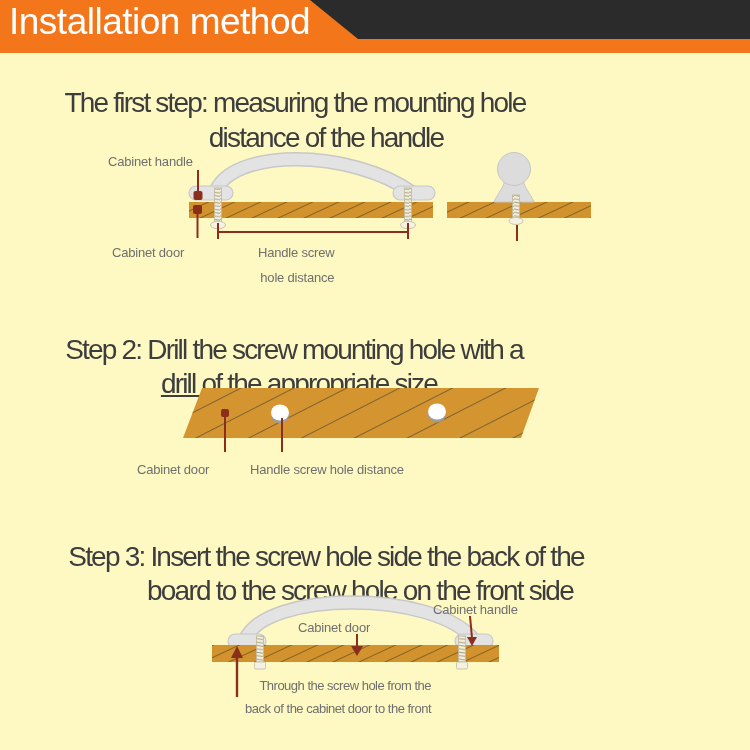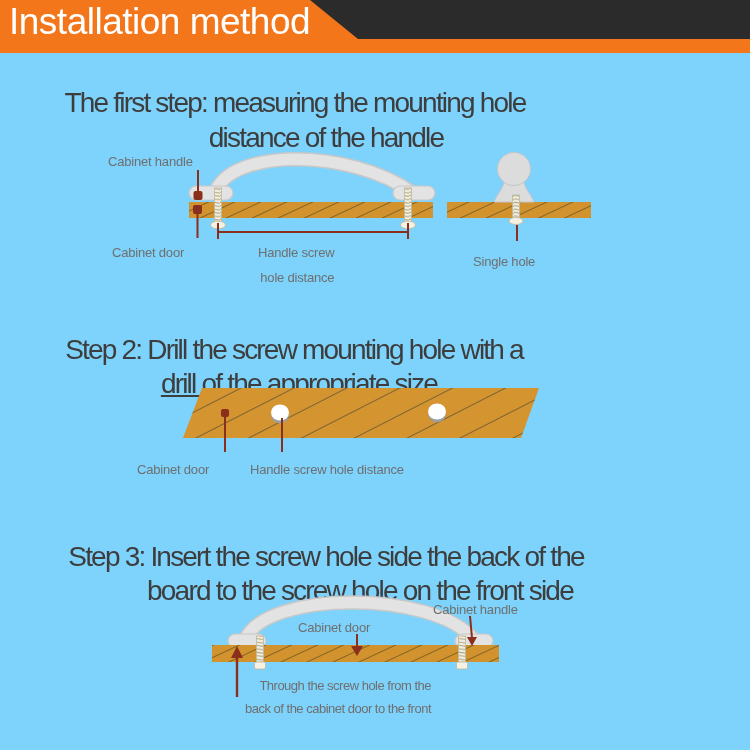--- a/index.html
+++ b/index.html
@@ -1,16 +1,16 @@
 <!DOCTYPE html>
 <html><head>
 <meta charset="utf-8">
 <style>
   html,body{margin:0;padding:0;background:#fff;}
-  .page{position:relative;width:750px;height:750px;background:#7dd3fc;overflow:hidden;
+  .page{position:relative;width:750px;height:750px;background:#fef9c3;overflow:hidden;
         font-family:"Liberation Sans", sans-serif;}
   
   .header{position:absolute;left:0;top:0;width:750px;height:53px;background:#F4761B;}
   .header-dark{position:absolute;left:0;top:0;width:750px;height:39px;background:#2B2B2B;
                clip-path:polygon(310px 0,750px 0,750px 39px,358px 39px);}
   .header-title{position:absolute;left:9px;top:1px;font-size:37px;color:#ffffff;
                 letter-spacing:-0.5px;white-space:nowrap;}
   
   .h-line{position:absolute;transform:translateX(-50%);font-size:28px;color:#3D3D3D;
           letter-spacing:-1.8px;white-space:nowrap;margin-top:21px;}
@@ -89,21 +89,20 @@
     </g>
     <g fill="#8A2F1B">
       <rect x="113.5" y="51" width="9" height="9" rx="2"></rect>
       <rect x="113" y="65" width="9" height="9" rx="2"></rect>
     </g>
   </svg>
   <div class="lbl" style="left:108px;top:149px;">Cabinet handle</div>
   <div class="lbl" style="left:112px;top:240px;">Cabinet door</div>
   <div class="lbl" style="left:258px;top:240px;">Handle screw
 hole distance</div>
-  <div class="lbl" style="left:473px;top:249px;">Single hole</div>
 
   <div class="h-line" style="left:294px;top:313px;">Step 2: Drill the screw mounting hole with a</div>
   <div class="h-line" style="left:299px;top:347px;text-decoration:underline;">drill of the appropriate size</div>
 
   <svg style="left:150px;top:380px;" width="420" height="85" viewBox="0 0 420 85">
     <g>
       <polygon points="52,8 389,8 371,58 33,58" fill="#D4942F"></polygon>
       <polygon points="52,8 389,8 371,58 33,58" fill="url(#hatchB)"></polygon>
     </g>
     <g>

